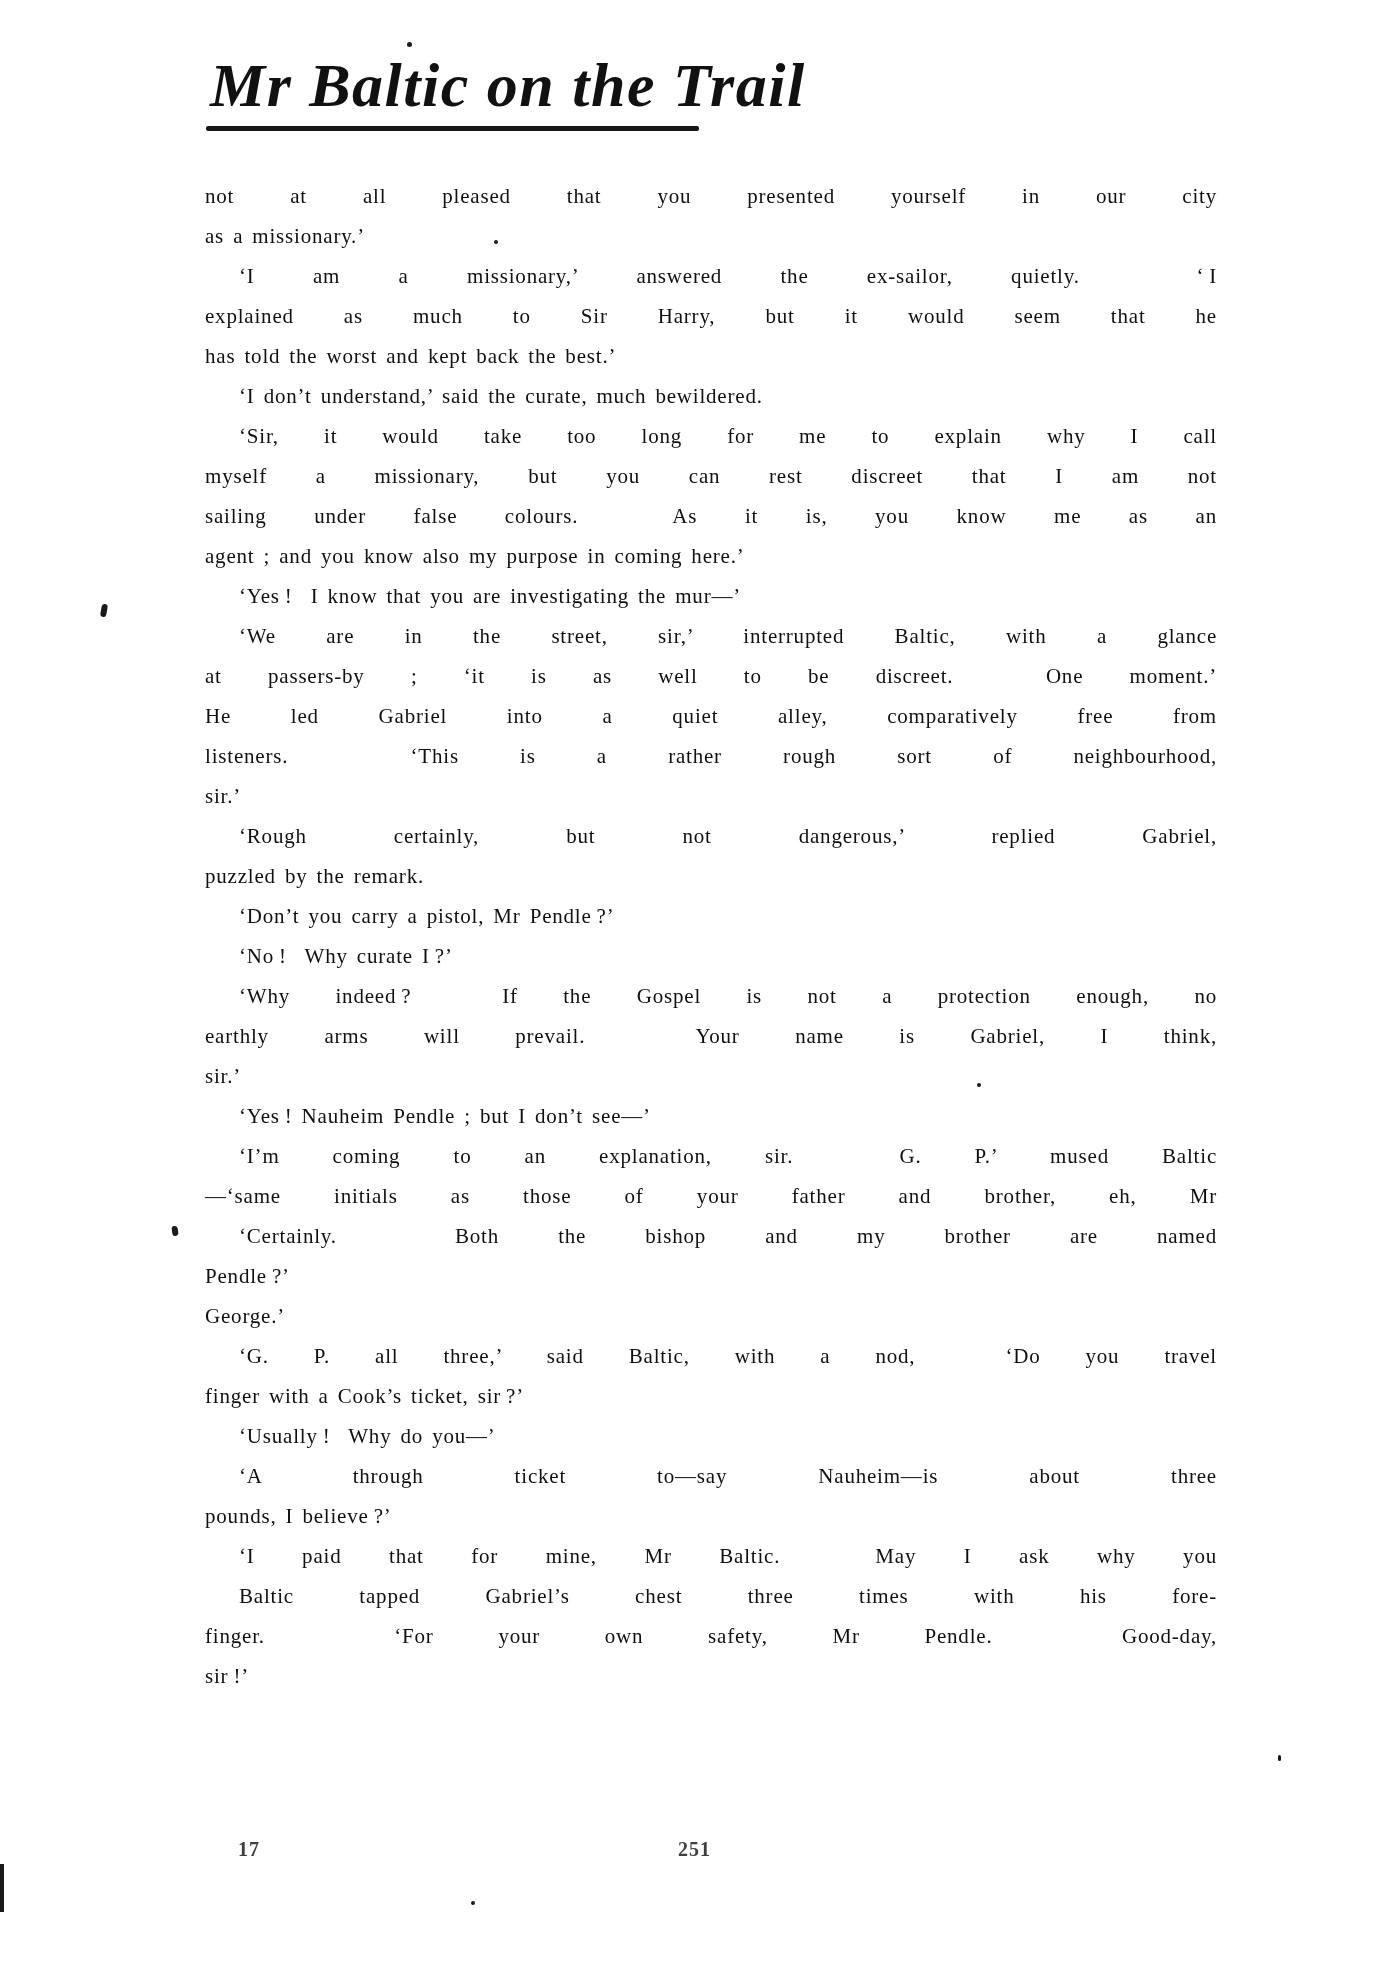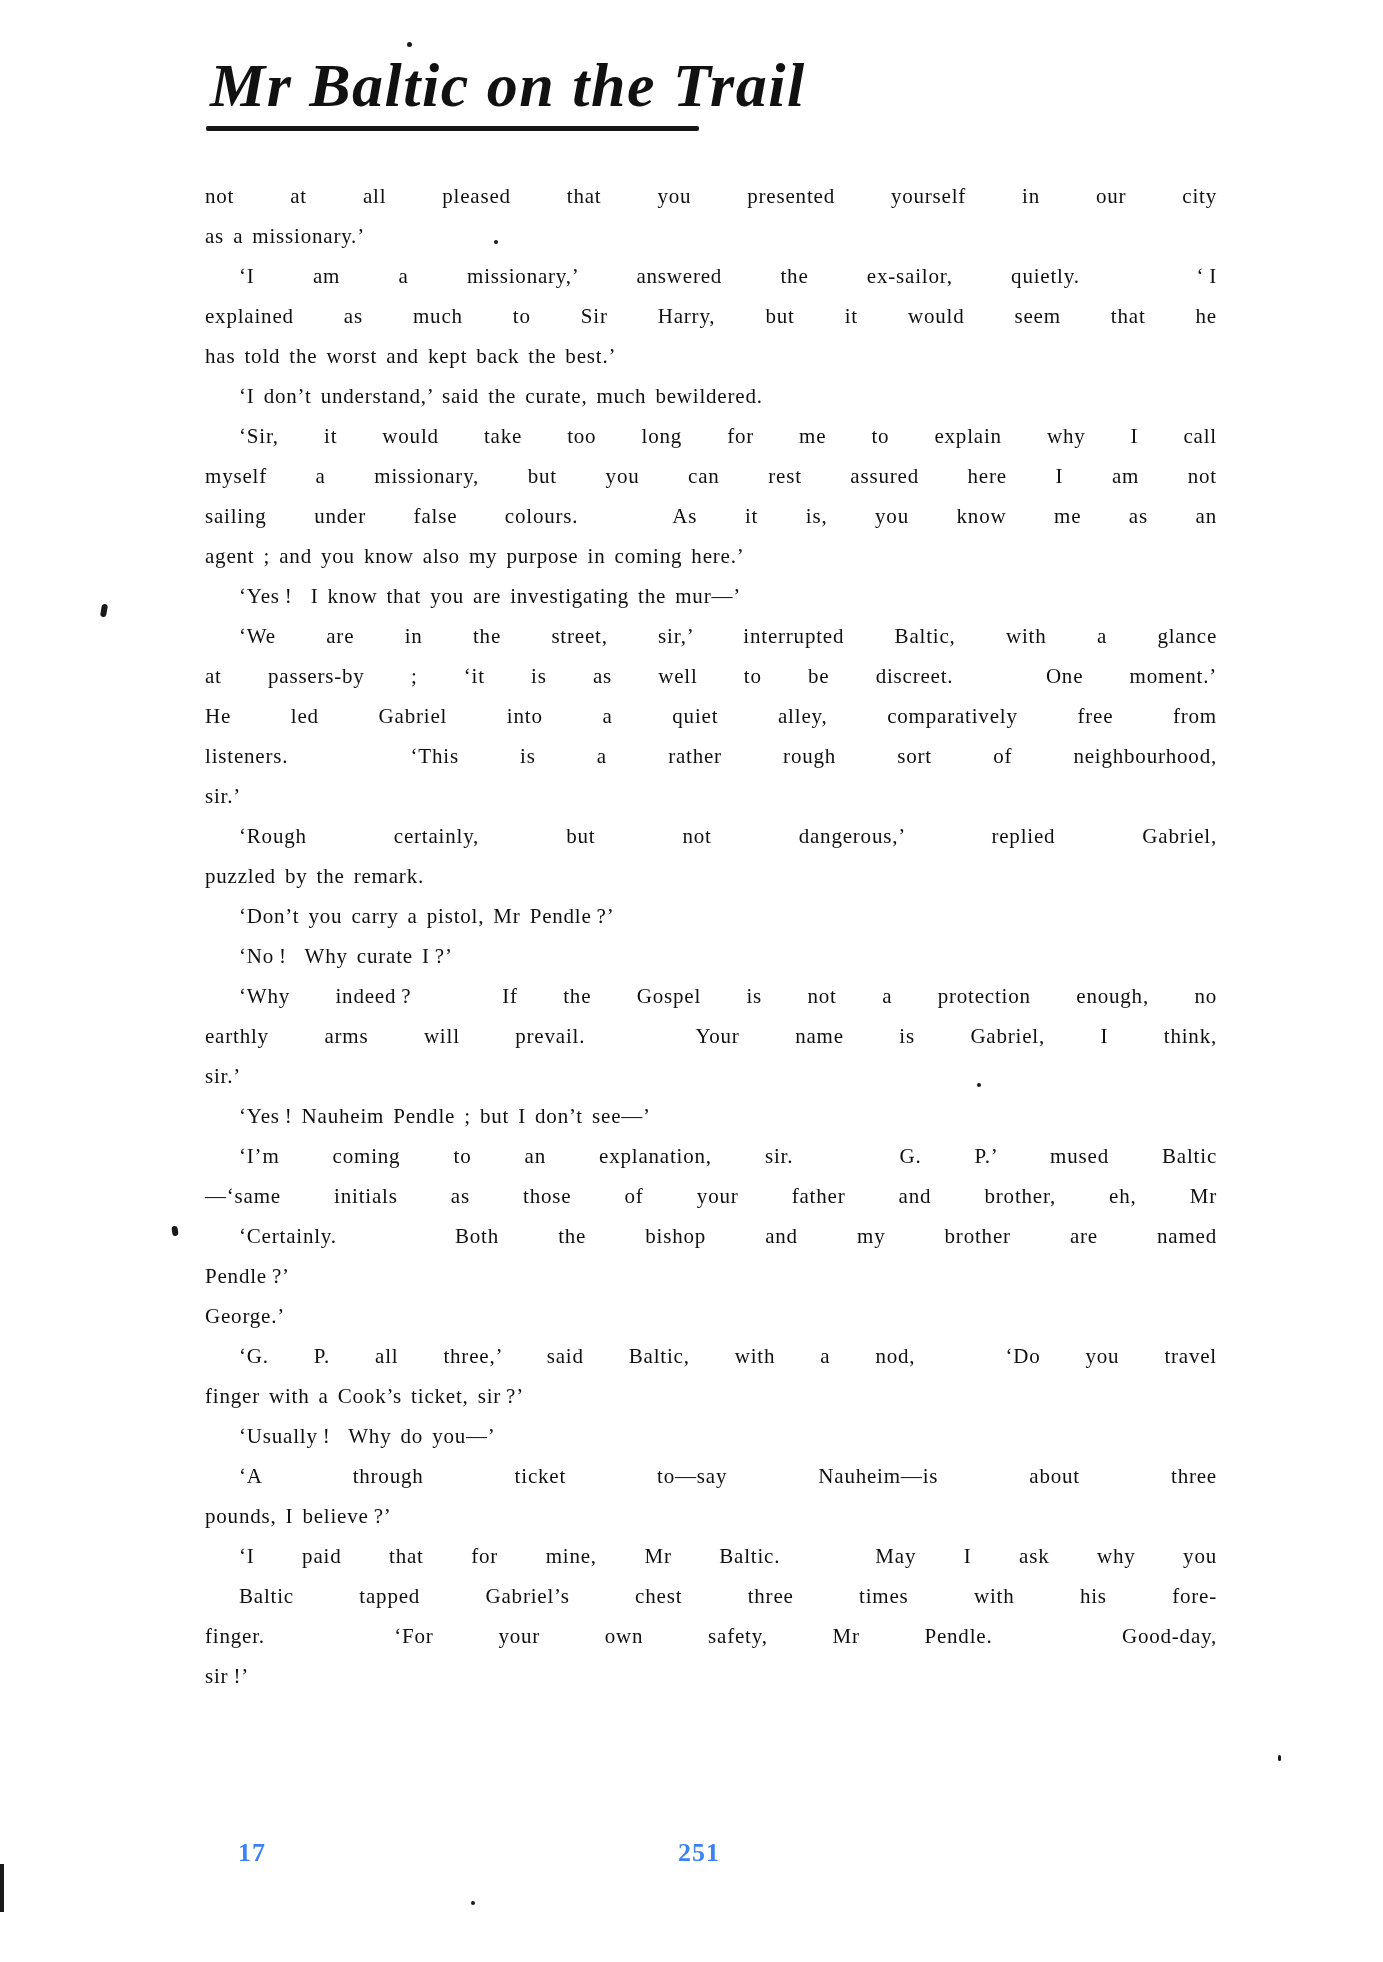--- a/index.html
+++ b/index.html
@@ -31,22 +31,22 @@
     height:40px;line-height:40px;
     font-size:21px;
     letter-spacing:0.8px;word-spacing:3px;
     white-space:pre-wrap;
     text-align:left;
   }
   .line.just{text-align:justify;text-align-last:justify;}
   .line.indent{text-indent:34px;}
   .footer-num{
     position:absolute;top:1838px;
-    font-size:26px;font-weight:bold;letter-spacing:1px;
-    color:#3b82f6;
+    font-size:20px;font-weight:bold;letter-spacing:1px;
+    color:#404040;
   }
   .footer-sig{left:238px;}
   .footer-page{left:678px;}
   
   .speck{position:absolute;background:#1a1a1a;border-radius:2px;}
   .speck-top-dot{left:407px;top:42px;width:5px;height:5px;border-radius:50%;}
   .speck-margin-comma{left:101px;top:604px;width:6px;height:13px;border-radius:3px;transform:rotate(10deg);}
   .speck-line2-dot{left:494px;top:240px;width:4px;height:4px;border-radius:50%;}
   .speck-pendle-tick{left:172px;top:1226px;width:6px;height:10px;border-radius:3px;transform:rotate(-8deg);}
   .speck-right-dot{left:977px;top:1083px;width:4px;height:4px;border-radius:50%;}
@@ -64,21 +64,21 @@
   <div class="rule"></div>
 
   <div class="body">
       <div class="line just">not at all pleased that you presented yourself in our city</div>
       <div class="line">as a missionary.’</div>
       <div class="line indent just">‘I am a missionary,’ answered the ex-sailor, quietly.  ‘ I</div>
       <div class="line just">explained as much to Sir Harry, but it would seem that he</div>
       <div class="line">has told the worst and kept back the best.’</div>
       <div class="line indent">‘I don’t understand,’ said the curate, much bewildered.</div>
       <div class="line indent just">‘Sir, it would take too long for me to explain why I call</div>
-      <div class="line just">myself a missionary, but you can rest assured here I am not</div>
+      <div class="line just">myself a missionary, but you can rest discreet that I am not</div>
       <div class="line just">sailing under false colours.  As it is, you know me as an</div>
       <div class="line">agent ; and you know also my purpose in coming here.’</div>
       <div class="line indent">‘Yes !  I know that you are investigating the mur—’</div>
       <div class="line indent just">‘We are in the street, sir,’ interrupted Baltic, with a glance</div>
       <div class="line just">at passers-by ; ‘it is as well to be discreet.  One moment.’</div>
       <div class="line just">He led Gabriel into a quiet alley, comparatively free from</div>
       <div class="line just">listeners.  ‘This is a rather rough sort of neighbourhood,</div>
       <div class="line">sir.’</div>
       <div class="line indent just">‘Rough certainly, but not dangerous,’ replied Gabriel,</div>
       <div class="line">puzzled by the remark.</div>

